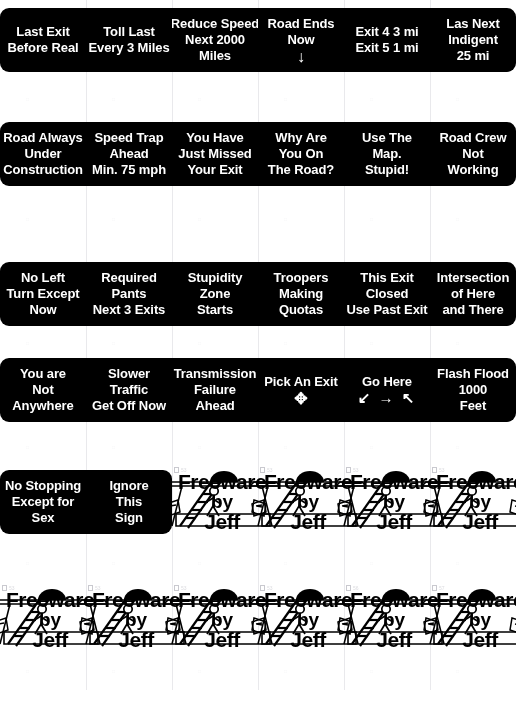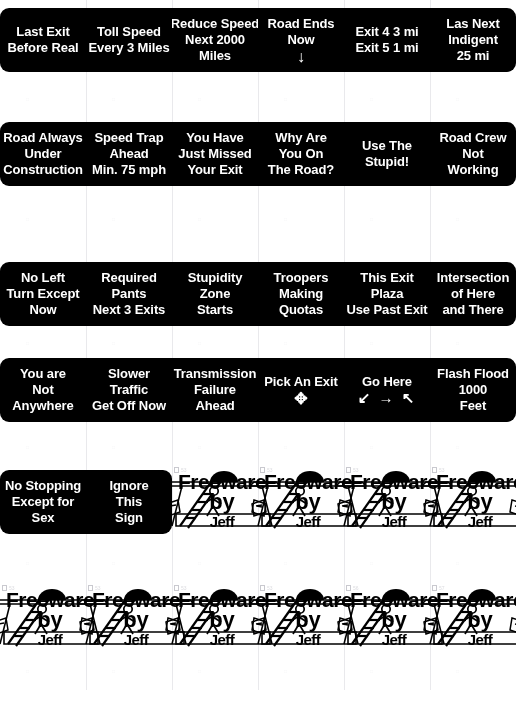--- a/index.html
+++ b/index.html
@@ -120,22 +120,22 @@
     top: 6px;
     width: 128px;
     height: 60px;
     text-align: center;
     font-family: "Liberation Sans", sans-serif;
     font-weight: bold;
     color: #000;
     pointer-events: none;
   }
   .fw-text .l1 { display:block; font-size: 21px; line-height: 20px; letter-spacing: -0.5px; }
-  .fw-text .l2 { display:block; font-size: 22px; line-height: 20px; }
-  .fw-text .l3 { display:block; font-size: 15px; line-height: 20px; letter-spacing: -0.5px; }
+  .fw-text .l2 { display:block; font-size: 19px; line-height: 20px; }
+  .fw-text .l3 { display:block; font-size: 21px; line-height: 20px; letter-spacing: -0.5px; }
 </style>
 </head>
 <body>
 
 <div id="page">
 
   <div class="grid-layer" id="gridlayer">
       <div class="vline" style="left: 86px;"></div>
       <div class="vline" style="left: 172px;"></div>
       <div class="vline" style="left: 258px;"></div>
@@ -179,21 +179,21 @@
       <div class="cell-ghost" style="left: 456px; top: 668px;">□</div>
     </div>
 
   <div id="rows-host">
       <div class="sign-row" style="top: 8px; width: 516px;">
         <div class="sign r-start">
           <span class="ln">Last Exit</span>
           <span class="ln">Before Real</span>
         </div>
         <div class="sign">
-          <span class="ln">Toll Speed</span>
+          <span class="ln">Toll Last</span>
           <span class="ln">Every 3 Miles</span>
         </div>
         <div class="sign">
           <span class="ln">Reduce Speed</span>
           <span class="ln">Next 2000</span>
           <span class="ln">Miles</span>
         </div>
         <div class="sign">
           <span class="ln">Road Ends</span>
           <span class="ln">Now</span>
@@ -225,20 +225,21 @@
           <span class="ln">Just Missed</span>
           <span class="ln">Your Exit</span>
         </div>
         <div class="sign">
           <span class="ln">Why Are</span>
           <span class="ln">You On</span>
           <span class="ln">The Road?</span>
         </div>
         <div class="sign">
           <span class="ln">Use The</span>
+          <span class="ln">Map.</span>
           <span class="ln">Stupid!</span>
         </div>
         <div class="sign r-end">
           <span class="ln">Road Crew</span>
           <span class="ln">Not</span>
           <span class="ln">Working</span>
         </div>
       </div>
       <div class="sign-row" style="top: 262px; width: 464px;">
         <div class="sign r-start">
@@ -256,21 +257,21 @@
           <span class="ln">Zone</span>
           <span class="ln">Starts</span>
         </div>
         <div class="sign">
           <span class="ln">Troopers</span>
           <span class="ln">Making</span>
           <span class="ln">Quotas</span>
         </div>
         <div class="sign">
           <span class="ln">This Exit</span>
-          <span class="ln">Plaza</span>
+          <span class="ln">Closed</span>
           <span class="ln">Use Past Exit</span>
         </div>
         <div class="sign r-end">
           <span class="ln">Intersection</span>
           <span class="ln">of Here</span>
           <span class="ln">and There</span>
         </div>
       </div>
       <div class="sign-row" style="top: 358px; width: 430px; align-items: center;">
         <div class="sign r-start">

